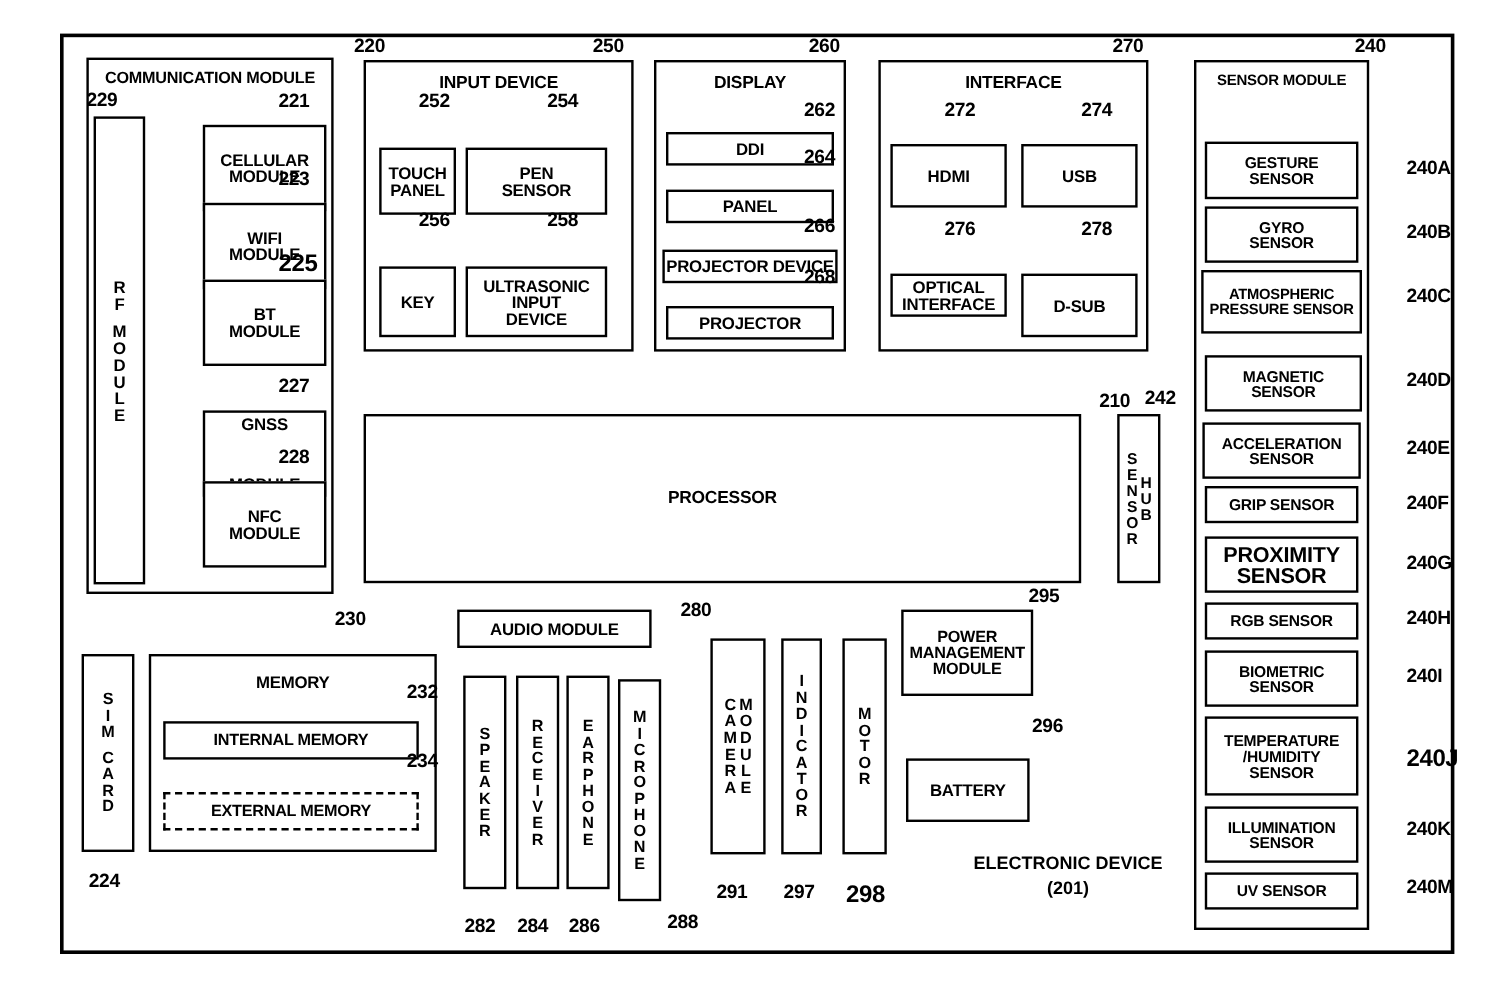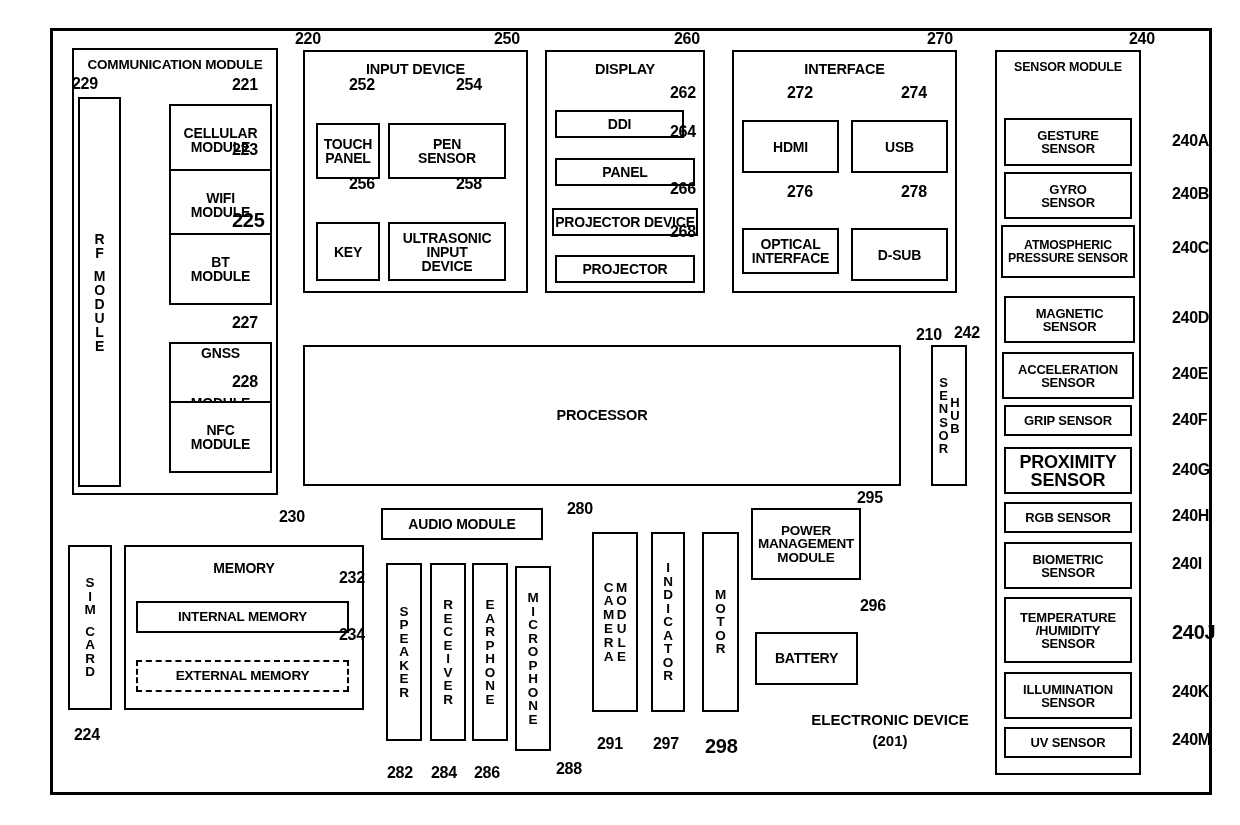--- a/index.html
+++ b/index.html
@@ -308,21 +308,21 @@
   </div>
   <div class="box vbox" style="left:388px;top:222px;width:118px;height:59px;font-size:14px;">
     <span>ULTRASONIC</span>
     <span>INPUT</span>
     <span>DEVICE</span>
   </div>
 
   <div class="box grp" style="left:545px;top:50px;width:160px;height:243px;">
     <div class="title" style="top:10px;font-size:14.5px;">DISPLAY</div>
   </div>
-  <div class="box" style="left:555px;top:110px;width:129px;height:28px;font-size:14px;">
+  <div class="box" style="left:555px;top:110px;width:140px;height:28px;font-size:14px;">
     <span>DDI</span>
   </div>
   <div class="box" style="left:555px;top:158px;width:140px;height:28px;font-size:14px;">
     <span>PANEL</span>
   </div>
   <div class="box" style="left:552px;top:208px;width:146px;height:28px;font-size:14px;">
     <span>PROJECTOR DEVICE</span>
   </div>
   <div class="box" style="left:555px;top:255px;width:140px;height:28px;font-size:14px;">
     <span>PROJECTOR</span>
@@ -330,21 +330,21 @@
 
   <div class="box grp" style="left:732px;top:50px;width:225px;height:243px;">
     <div class="title" style="top:10px;font-size:14.5px;">INTERFACE</div>
   </div>
   <div class="box vbox" style="left:742px;top:120px;width:97px;height:53px;font-size:14px;">
     <span>HDMI</span>
   </div>
   <div class="box vbox" style="left:851px;top:120px;width:97px;height:53px;font-size:14px;">
     <span>USB</span>
   </div>
-  <div class="box vbox" style="left:742px;top:228px;width:97px;height:46px;font-size:14px;">
+  <div class="box vbox" style="left:742px;top:228px;width:97px;height:36px;font-size:14px;">
     <span>OPTICAL</span>
     <span>INTERFACE</span>
   </div>
   <div class="box vbox" style="left:851px;top:228px;width:97px;height:53px;font-size:14px;">
     <span>D-SUB</span>
   </div>
 
   <div class="box grp" style="left:995px;top:50px;width:146px;height:725px;">
     <div class="title" style="top:9px;font-size:12.5px;">SENSOR MODULE</div>
   </div>

